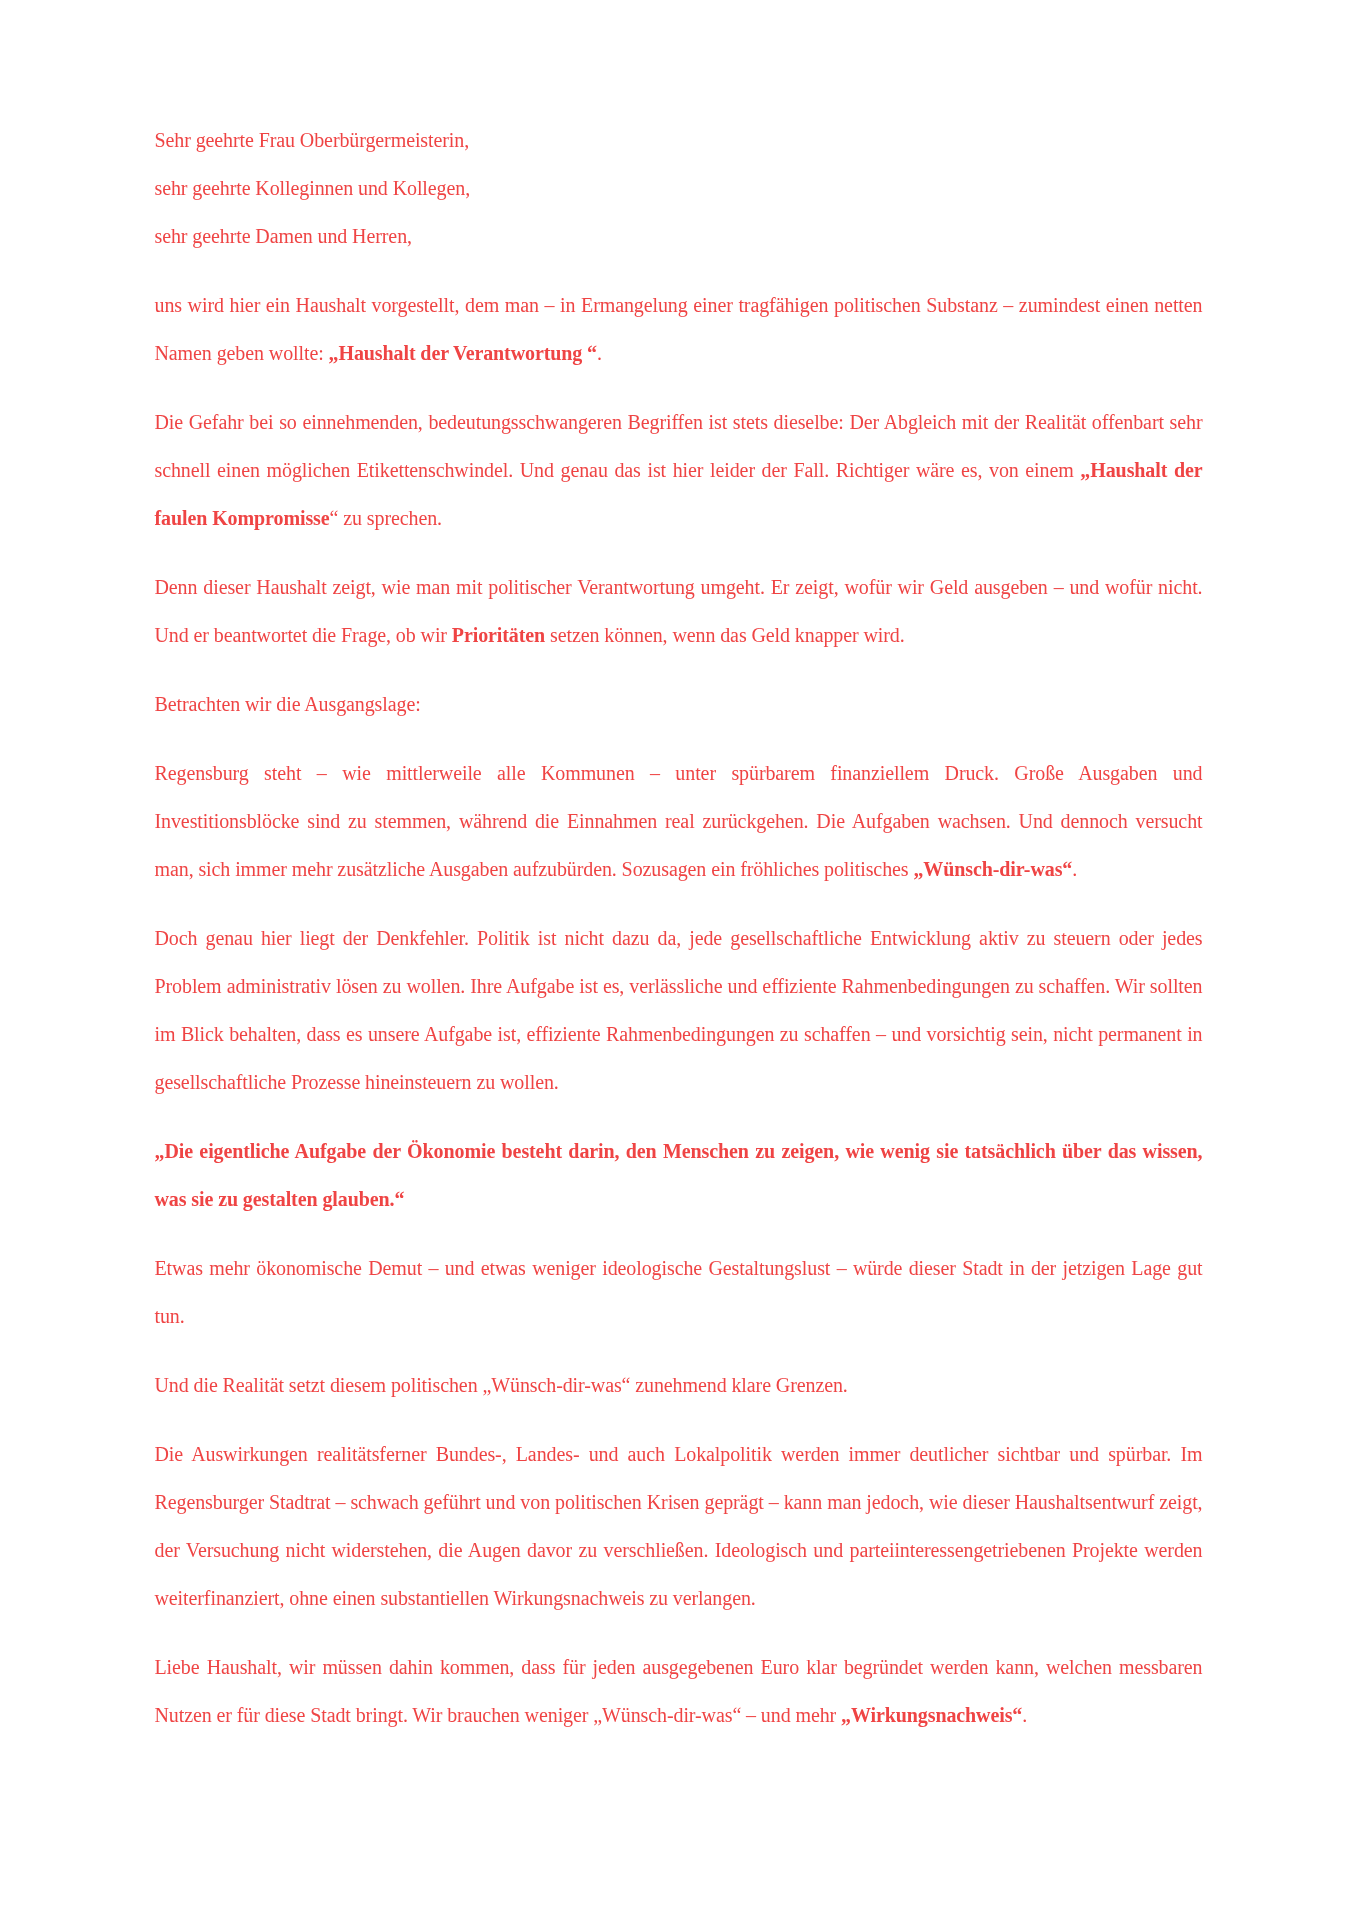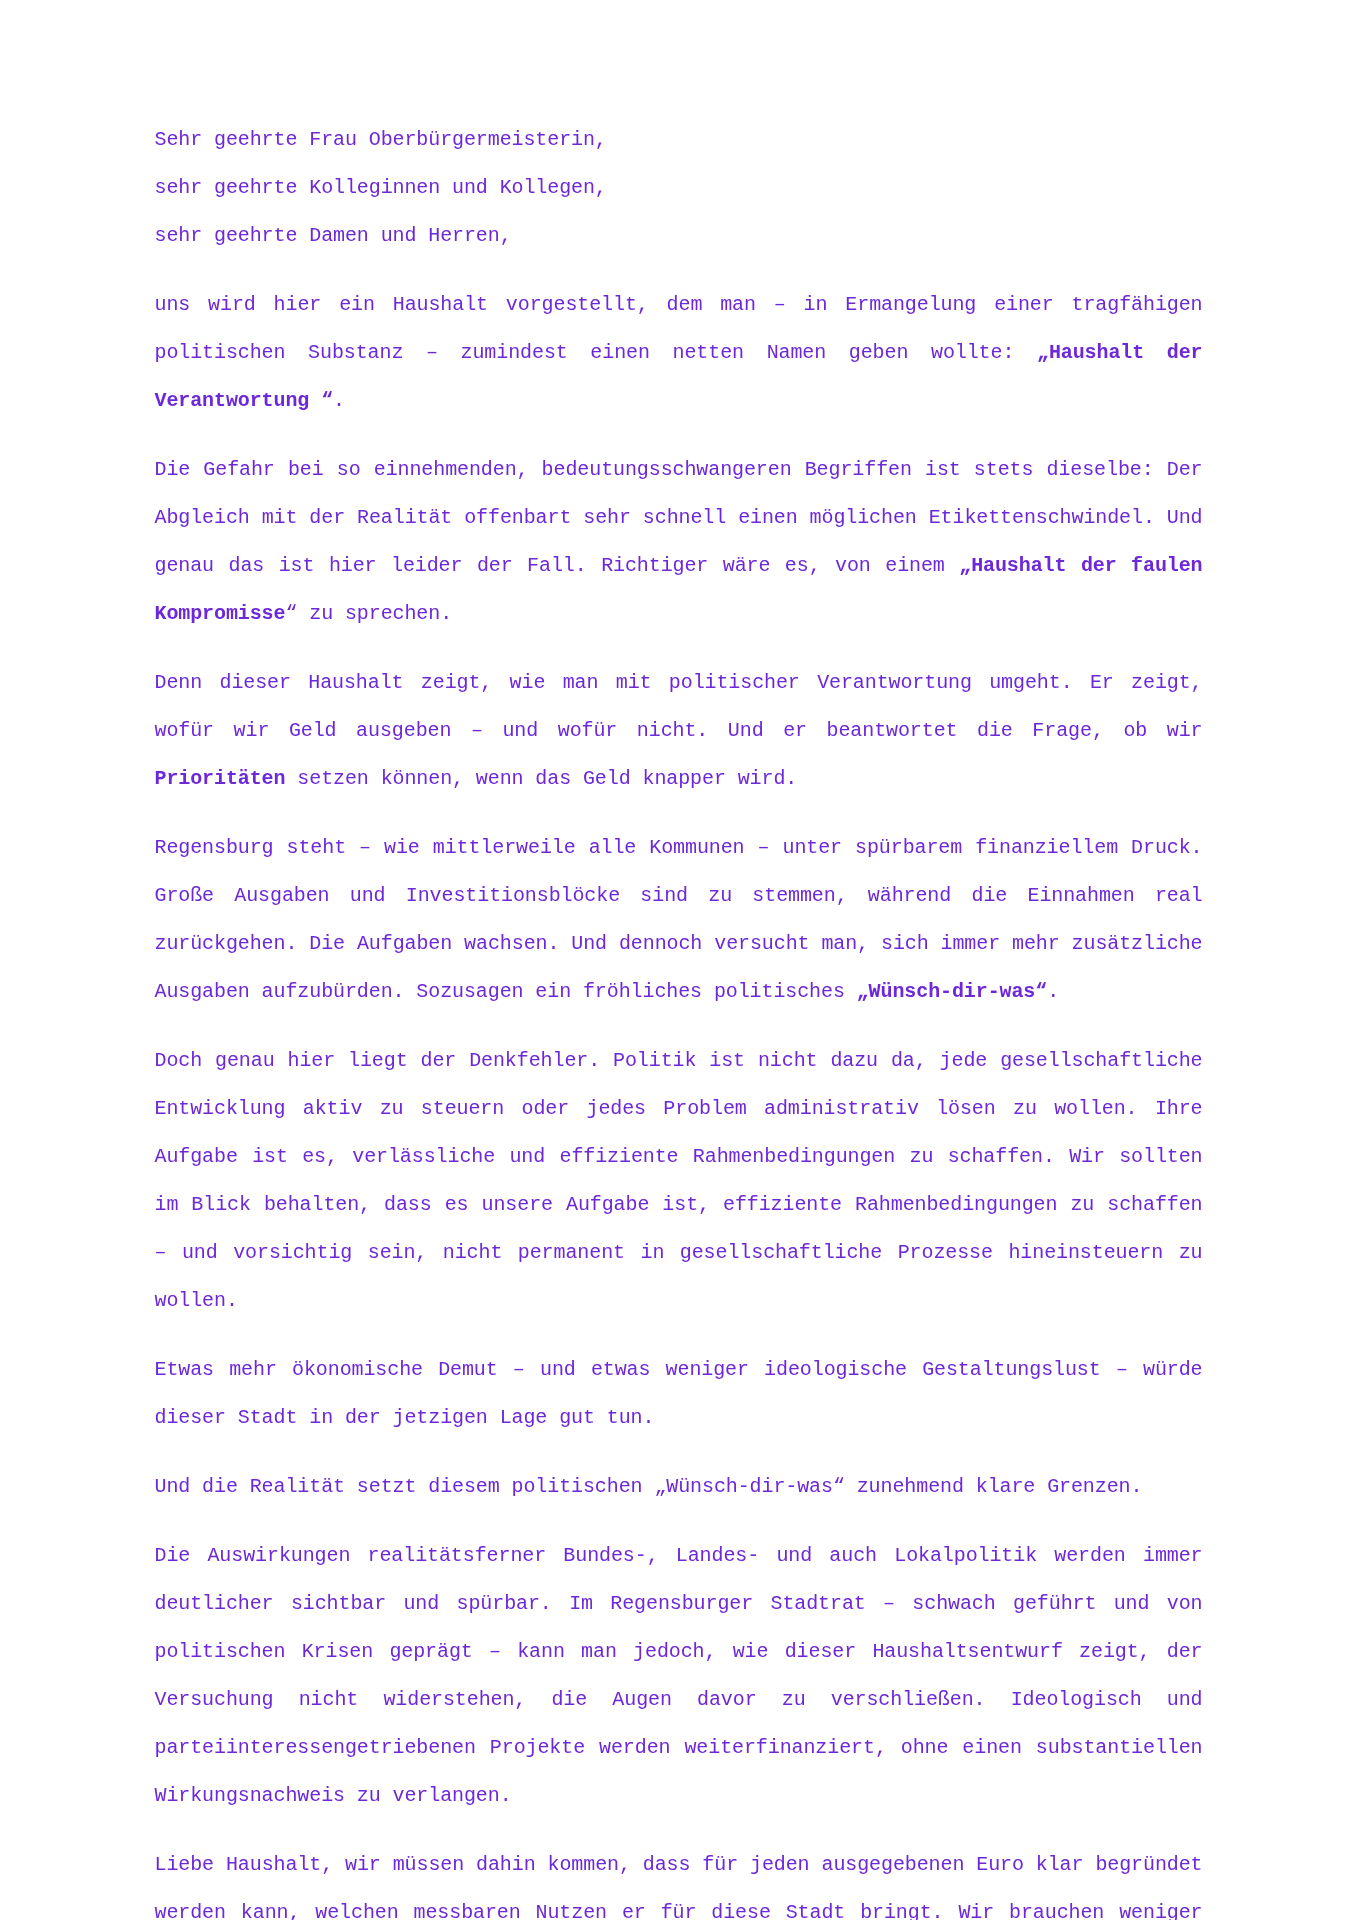--- a/index.html
+++ b/index.html
@@ -10,22 +10,22 @@
   }
   .page {
     position: relative;
     width: 1315px;
     height: 1920px;
     margin: 0 auto;
     background: #ffffff;
     box-sizing: border-box;
     padding: 116px 134px 0 133px;
     overflow: hidden;
-    font-family: Liberation Mono, monospace;
-    color: #6d28d9;
+    font-family: Liberation Serif, serif;
+    color: #ef4444;
     font-size: 20px;
     letter-spacing: -0.1px;
   }
   .para {
     margin: 0 0 21px 0;
     line-height: 48px;
     text-align: justify;
   }
   .para.align-left {
     text-align: left;
@@ -36,20 +36,22 @@
 </style>
 </head>
 <body>
 
 <div class="page">
   <div id="doc-body">
       <p class="para align-left"><span class="run">Sehr geehrte Frau Oberbürgermeisterin,</span><br><span class="run">sehr geehrte Kolleginnen und Kollegen,</span><br><span class="run">sehr geehrte Damen und Herren,</span></p>
       <p class="para"><span class="run">uns wird hier ein Haushalt vorgestellt, dem man – in Ermangelung einer tragfähigen politischen Substanz – zumindest einen netten Namen geben wollte: </span><span class="run-bold">„Haushalt der Verantwortung “</span><span class="run">.</span></p>
       <p class="para"><span class="run">Die Gefahr bei so einnehmenden, bedeutungsschwangeren Begriffen ist stets dieselbe: Der Abgleich mit der Realität offenbart sehr schnell einen möglichen Etikettenschwindel. Und genau das ist hier leider der Fall. Richtiger wäre es, von einem </span><span class="run-bold">„Haushalt der faulen Kompromisse</span><span class="run">“ zu sprechen.</span></p>
       <p class="para"><span class="run">Denn dieser Haushalt zeigt, wie man mit politischer Verantwortung umgeht. Er zeigt, wofür wir Geld ausgeben – und wofür nicht. Und er beantwortet die Frage, ob wir </span><span class="run-bold">Prioritäten</span><span class="run"> setzen können, wenn das Geld knapper wird.</span></p>
+      <p class="para"><span class="run">Betrachten wir die Ausgangslage:</span></p>
       <p class="para"><span class="run">Regensburg steht – wie mittlerweile alle Kommunen – unter spürbarem finanziellem Druck. Große Ausgaben und Investitionsblöcke sind zu stemmen, während die Einnahmen real zurückgehen. Die Aufgaben wachsen. Und dennoch versucht man, sich immer mehr zusätzliche Ausgaben aufzubürden. Sozusagen ein fröhliches politisches </span><span class="run-bold">„Wünsch-dir-was“</span><span class="run">.</span></p>
       <p class="para"><span class="run">Doch genau hier liegt der Denkfehler. Politik ist nicht dazu da, jede gesellschaftliche Entwicklung aktiv zu steuern oder jedes Problem administrativ lösen zu wollen. Ihre Aufgabe ist es, verlässliche und effiziente Rahmenbedingungen zu schaffen. Wir sollten im Blick behalten, dass es unsere Aufgabe ist, effiziente Rahmenbedingungen zu schaffen – und vorsichtig sein, nicht permanent in gesellschaftliche Prozesse hineinsteuern zu wollen.</span></p>
+      <p class="para"><span class="run-bold">„Die eigentliche Aufgabe der Ökonomie besteht darin, den Menschen zu zeigen, wie wenig sie tatsächlich über das wissen, was sie zu gestalten glauben.“</span></p>
       <p class="para"><span class="run">Etwas mehr ökonomische Demut – und etwas weniger ideologische Gestaltungslust – würde dieser Stadt in der jetzigen Lage gut tun.</span></p>
       <p class="para"><span class="run">Und die Realität setzt diesem politischen „Wünsch-dir-was“ zunehmend klare Grenzen.</span></p>
       <p class="para"><span class="run">Die Auswirkungen realitätsferner Bundes-, Landes- und auch Lokalpolitik werden immer deutlicher sichtbar und spürbar. Im Regensburger Stadtrat – schwach geführt und von politischen Krisen geprägt – kann man jedoch, wie dieser Haushaltsentwurf zeigt, der Versuchung nicht widerstehen, die Augen davor zu verschließen. Ideologisch und parteiinteressengetriebenen Projekte werden weiterfinanziert, ohne einen substantiellen Wirkungsnachweis zu verlangen.</span></p>
       <p class="para"><span class="run">Liebe Haushalt, wir müssen dahin kommen, dass für jeden ausgegebenen Euro klar begründet werden kann, welchen messbaren Nutzen er für diese Stadt bringt. Wir brauchen weniger „Wünsch-dir-was“ – und mehr </span><span class="run-bold">„Wirkungsnachweis“</span><span class="run">.</span></p>
     </div>
 </div>
 
 </body></html>

